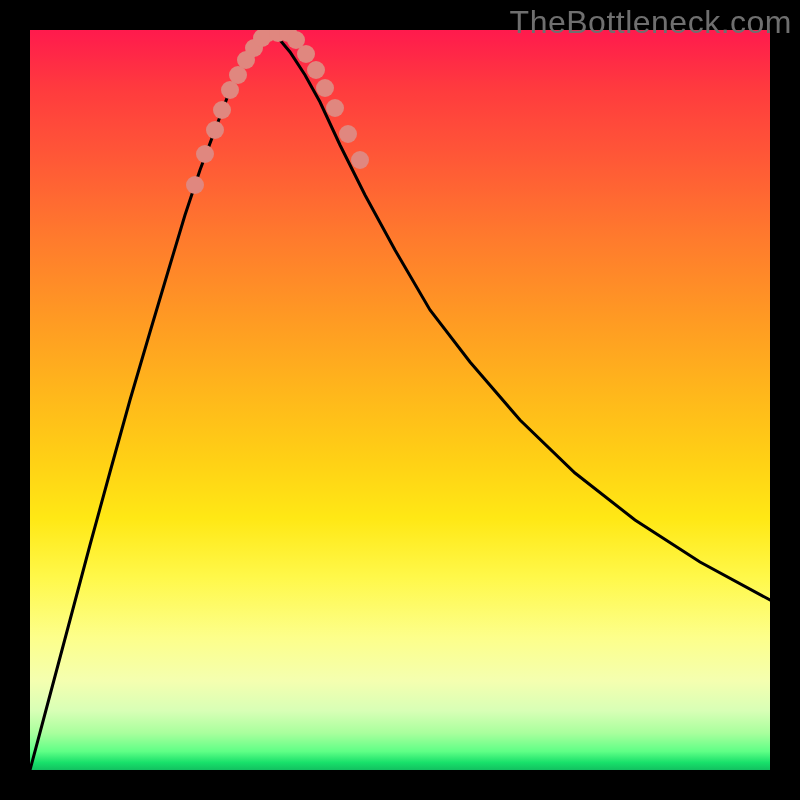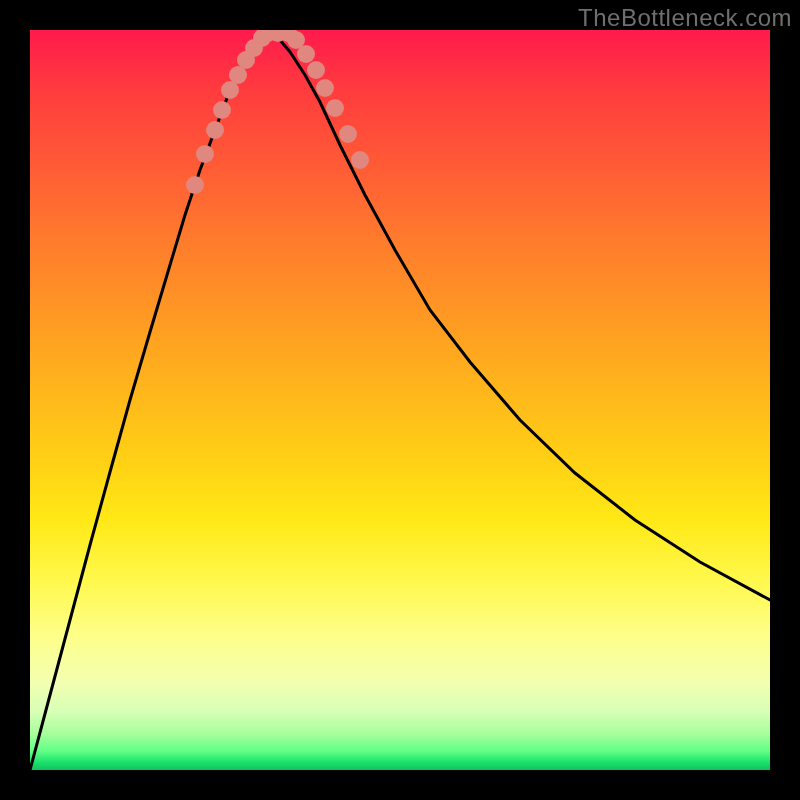--- a/index.html
+++ b/index.html
@@ -41,21 +41,21 @@
       #5fff86 97.5%,
       #18e06a 99%,
       #12c060 100%
     );
   }
   .watermark {
     position: absolute;
     top: 4px;
     right: 8px;
     color: #6f6f6f;
-    font-size: 24px;
+    font-size: 32px;
     font-weight: 500;
     letter-spacing: 0.5px;
     pointer-events: none;
   }
   svg {
     position: absolute;
     left: 0;
     top: 0;
   }
 </style>

